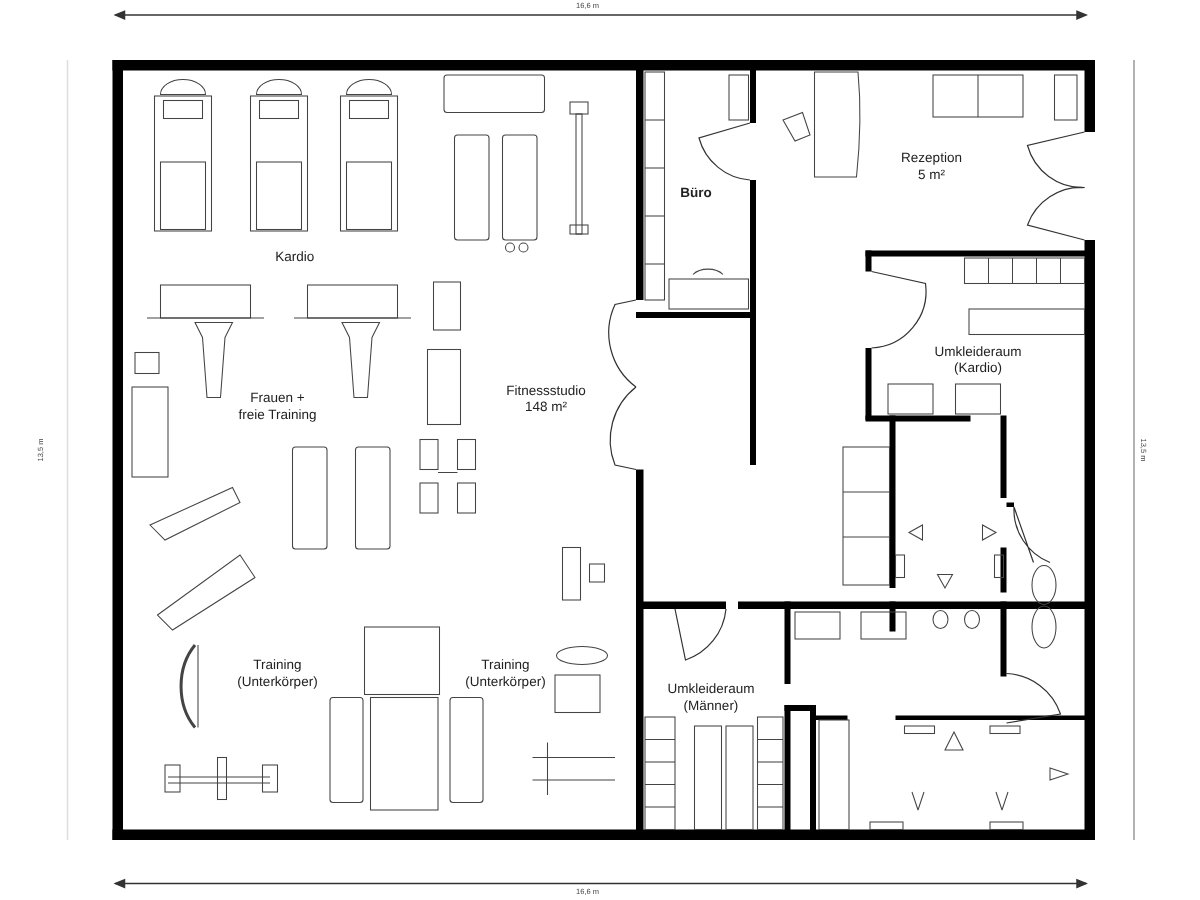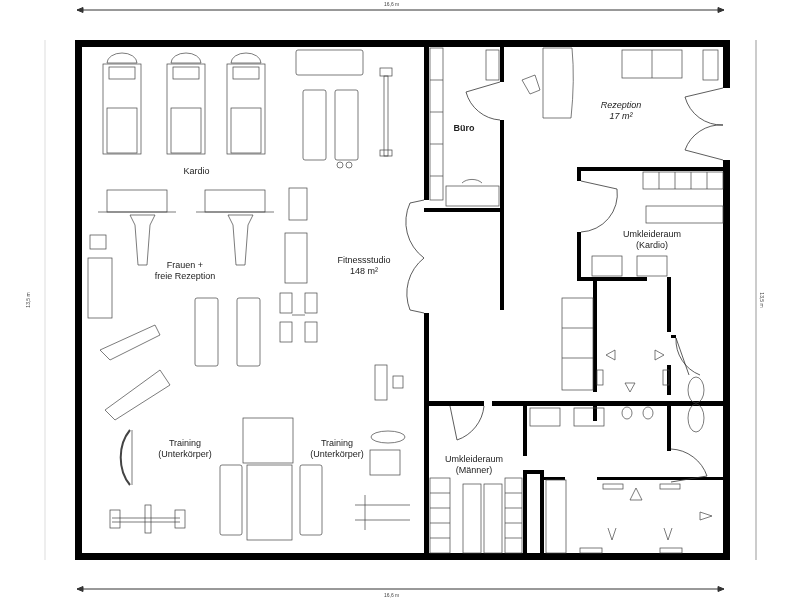--- a/index.html
+++ b/index.html
@@ -227,43 +227,43 @@
 
 <div class="dim" style="left:384px; top:1px;">16,6 m</div>
 <div class="dim" style="left:384px; top:592px;">16,6 m</div>
 <div class="dim dimv" style="left:20px; top:297px;">13,5 m</div>
 <div class="dim dimv2" style="left:754px; top:297px;">13,5 m</div>
 
 <div class="lbl" style="left:184px; top:166px;padding-left:25px;">Kardio</div>
 
 <div class="lbl" style="left:185px; top:260px;">
   <div>Frauen +</div>
-  <div>freie Rezeption</div>
+  <div>freie Training</div>
 </div>
 
 <div class="lbl" style="left:364px; top:255px;">
   <div>Fitnessstudio</div>
   <div>148 m²</div>
 </div>
 
 <div class="lbl" style="left:185px; top:438px;">
   <div>Training</div>
   <div>(Unterkörper)</div>
 </div>
 
 <div class="lbl" style="left:337px; top:438px;">
   <div>Training</div>
   <div>(Unterkörper)</div>
 </div>
 
 <div class="lbl" style="left:464px; top:123px;font-weight:bold;">Büro</div>
 
-<div class="lbl" style="left:621px; top:100px;font-style:italic;">
+<div class="lbl" style="left:621px; top:100px;">
   <div>Rezeption</div>
-  <div>17 m²</div>
+  <div>5 m²</div>
 </div>
 
 <div class="lbl" style="left:652px; top:229px;">
   <div>Umkleideraum</div>
   <div>(Kardio)</div>
 </div>
 
 <div class="lbl" style="left:474px; top:454px;">
   <div>Umkleideraum</div>
   <div>(Männer)</div>

